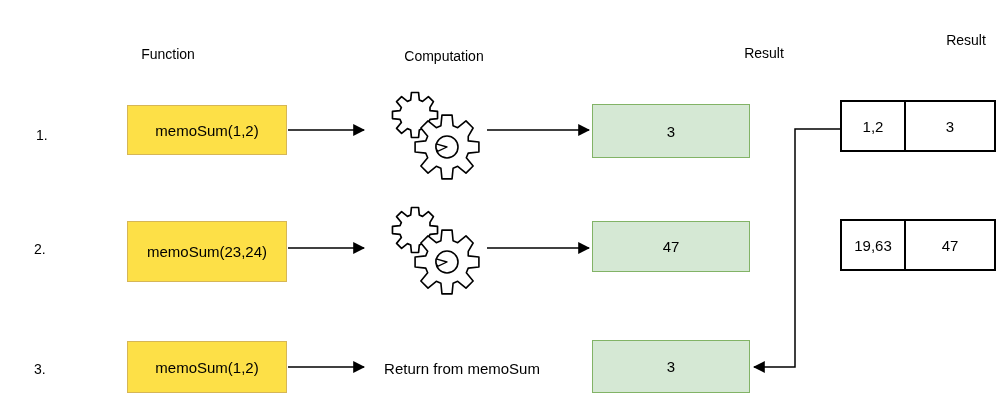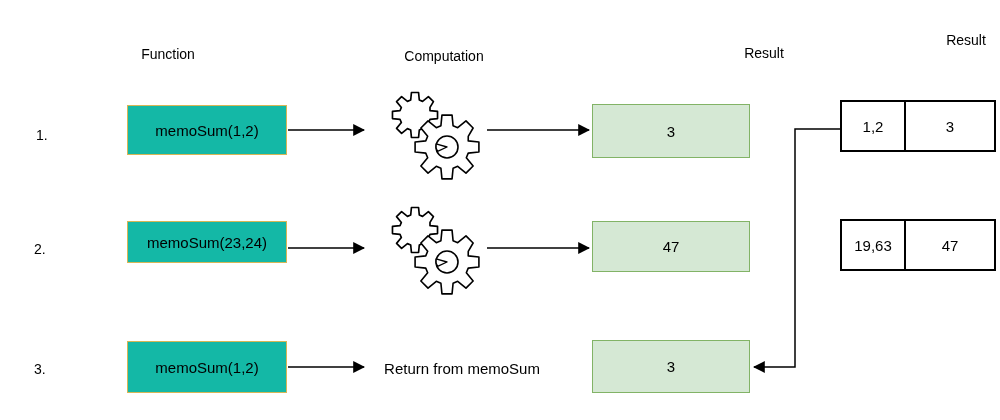--- a/index.html
+++ b/index.html
@@ -12,26 +12,26 @@
   .hdr-function{left:168px;top:46px;}
   .hdr-computation{left:444px;top:48px;}
   .hdr-result{left:764px;top:45px;}
   .hdr-memory{left:966px;top:32px;}
   .rownum{position:absolute;font-size:14px;z-index:2;}
   .rownum-1{left:36px;top:127px;}
   .rownum-2{left:34px;top:241px;}
   .rownum-3{left:34px;top:361px;}
   .fn-box{
     position:absolute;left:127px;width:160px;box-sizing:border-box;
-    background:#14b8a6;border:1.5px solid #D6B656;
+    background:#fde047;border:1.5px solid #D6B656;
     display:flex;align-items:center;justify-content:center;
     font-size:15px;z-index:2;
   }
   .fn-box-1{top:105px;height:50px;}
-  .fn-box-2{top:221px;height:42px;}
+  .fn-box-2{top:221px;height:61px;}
   .fn-box-3{top:341px;height:52px;}
   .res-box{
     position:absolute;left:592px;width:158px;box-sizing:border-box;
     background:#D5E8D4;border:1.5px solid #82B366;
     display:flex;align-items:center;justify-content:center;
     font-size:15px;z-index:2;
   }
   .res-box-1{top:104px;height:54px;}
   .res-box-2{top:221px;height:51px;}
   .res-box-3{top:340px;height:53px;}

